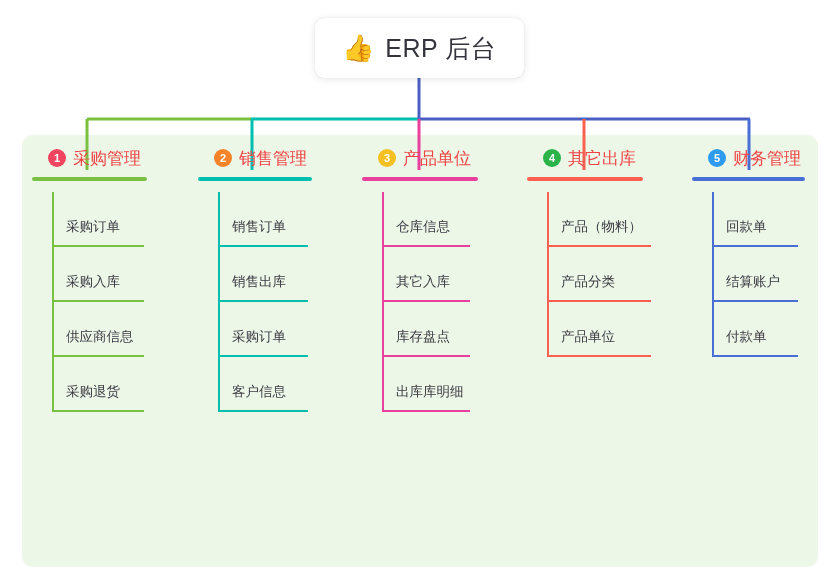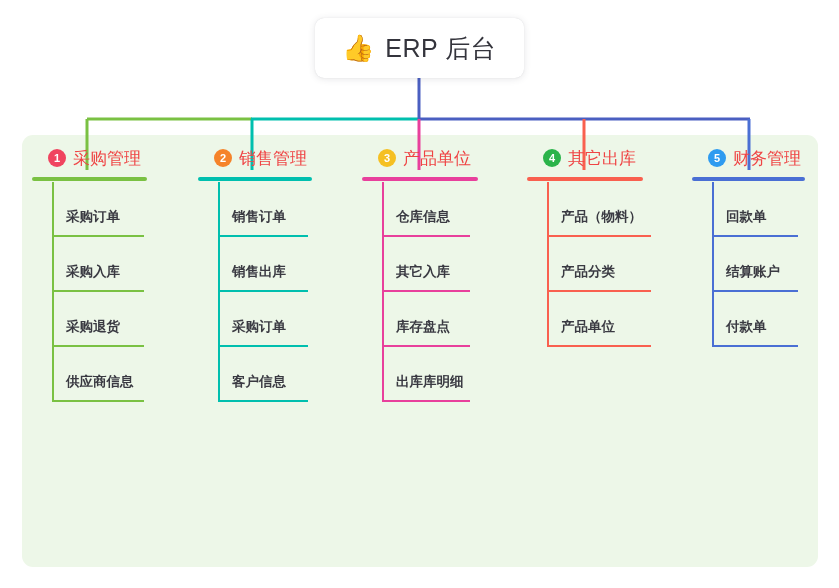--- a/index.html
+++ b/index.html
@@ -87,23 +87,22 @@
     color: #ef4444;
     white-space: nowrap;
   }
   .head-rule {
     height: 4px;
     border-radius: 2px;
     margin-top: 6px;
   }
   .items {
     position: relative;
-    margin-top: 1px;
+    margin-top: 11px;
     padding-left: 20px;
-    font-weight: bold;
   }
   .spine {
     position: absolute;
     left: 20px;
     top: 0;
     bottom: 0;
     width: 2px;
   }
   .item {
     position: relative;
@@ -159,25 +158,25 @@
           <div class="spine" style="background: rgb(122, 193, 67);"></div>
           <div class="item">
             <span class="item-label">采购订单</span>
             <div class="item-rule" style="width: 92px; background: rgb(122, 193, 67);"></div>
           </div>
           <div class="item">
             <span class="item-label">采购入库</span>
             <div class="item-rule" style="width: 92px; background: rgb(122, 193, 67);"></div>
           </div>
           <div class="item">
+            <span class="item-label">供应商信息</span>
+            <div class="item-rule" style="width: 92px; background: rgb(122, 193, 67);"></div>
+          </div>
+          <div class="item">
             <span class="item-label">采购退货</span>
-            <div class="item-rule" style="width: 92px; background: rgb(122, 193, 67);"></div>
-          </div>
-          <div class="item">
-            <span class="item-label">供应商信息</span>
             <div class="item-rule" style="width: 92px; background: rgb(122, 193, 67);"></div>
           </div>
         </div>
       </div>
       <div class="column" style="left: 198px;">
         <div class="col-head">
           <span class="badge" style="background: rgb(245, 131, 42);">2</span>
           <span class="col-title">销售管理</span>
         </div>
         <div class="head-rule" style="width: 114px; background: rgb(0, 191, 174);"></div>

